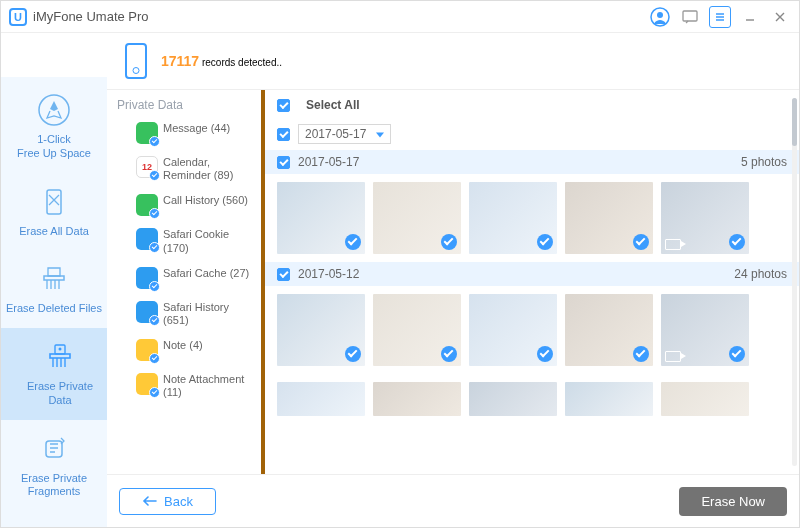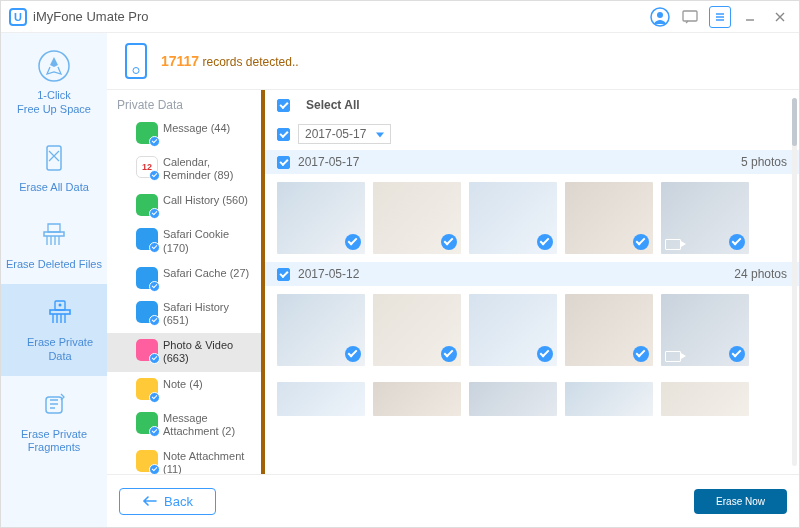--- a/index.html
+++ b/index.html
@@ -6,30 +6,30 @@
   body { width: 800px; height: 528px; background: #fff; overflow: hidden; }
   .window { width: 800px; height: 528px; display: flex; flex-direction: column; border: 1px solid #ddd; }
   .titlebar { height: 32px; display: flex; align-items: center; padding: 0 8px; border-bottom: 1px solid #eee; }
   .app-logo { width: 18px; height: 18px; border: 2px solid #3b9cff; border-radius: 4px; display: flex; align-items: center; justify-content: center; color: #3b9cff; font-size: 11px; font-weight: bold; margin-right: 6px; }
   .app-title { font-size: 13px; color: #555; }
   .titlebar-right { margin-left: auto; display: flex; align-items: center; gap: 8px; }
   .avatar-icon svg, .tb-btn svg { display: block; }
   .tb-btn { width: 22px; height: 22px; display: flex; align-items: center; justify-content: center; cursor: pointer; color: #888; }
   .tb-menu { border: 1px solid #3b9cff; border-radius: 3px; color: #3b9cff; }
   .body { flex: 1; display: flex; min-height: 0; }
-  .sidebar { width: 106px; background: #f1f8ff; display: flex; flex-direction: column; padding-top: 4px; }
+  .sidebar { width: 106px; background: #f1f8ff; display: flex; flex-direction: column; padding-top: 4px; margin-top: 44px; }
   .nav-item { display: flex; flex-direction: column; align-items: center; justify-content: center; padding: 12px 4px; color: #4a8cd6; font-size: 11px; text-align: center; line-height: 1.25; cursor: pointer; }
   .nav-item.active { background: #cfe6fb; padding-left: 16px; }
   .nav-icon { width: 34px; height: 34px; margin-bottom: 6px; display: flex; align-items: center; justify-content: center; }
   .main { flex: 1; display: flex; flex-direction: column; min-width: 0; }
   .detect-bar { height: 56px; display: flex; align-items: center; padding: 0 18px; gap: 14px; }
   .phone-icon { width: 22px; height: 36px; border: 2px solid #3b9cff; border-radius: 4px; position: relative; }
   .phone-icon::after { content: ""; position: absolute; bottom: 3px; left: 50%; transform: translateX(-50%); width: 5px; height: 5px; border: 1px solid #3b9cff; border-radius: 50%; }
   .detect-count { color: #ff9a2e; font-weight: 700; font-size: 14px; }
-  .detect-text { color: #a16207; font-size: 12px; }
+  .detect-text { color: #000000; font-size: 10px; }
   .content { flex: 1; display: flex; border-top: 1px solid #eee; border-bottom: 1px solid #eee; min-height: 0; }
   .cat-panel { width: 158px; border-right: 4px solid #a16207; display: flex; flex-direction: column; min-height: 0; }
   .cat-head { font-size: 12px; color: #9aa2ad; padding: 8px 10px 4px; }
   .cat-list { flex: 1; overflow: hidden; position: relative; }
   .cat-item { display: flex; align-items: flex-start; gap: 6px; padding: 6px 10px; font-size: 11px; color: #666; line-height: 1.2; cursor: pointer; }
   .cat-item.selected { background: #e8e8e8; color: #333; }
   .cat-icon-wrap { position: relative; width: 40px; height: 22px; flex-shrink: 0; padding-left: 19px; }
   .app-badge { width: 22px; height: 22px; border-radius: 5px; display: flex; align-items: center; justify-content: center; color: #fff; font-size: 12px; font-weight: bold; }
   .check-mini { position: absolute; right: -3px; bottom: -3px; width: 11px; height: 11px; background: #3b9cff; border-radius: 50%; border: 1px solid #fff; }
   .check-mini::after { content:""; position:absolute; left:2px; top:2px; width:4px; height:2px; border-left:1.5px solid #fff; border-bottom:1.5px solid #fff; transform: rotate(-45deg); }
@@ -46,21 +46,21 @@
   .thumbs { display: flex; gap: 8px; padding: 8px 12px; }
   .thumb { width: 88px; height: 72px; background: linear-gradient(135deg, #d0d9e2, #e8edf3); position: relative; border-radius: 1px; }
   .thumb .tchk { position: absolute; right: 4px; bottom: 4px; width: 16px; height: 16px; background: #3b9cff; border-radius: 50%; }
   .thumb .tchk::after { content:""; position:absolute; left:3px; top:4px; width:7px; height:3px; border-left:2px solid #fff; border-bottom:2px solid #fff; transform: rotate(-45deg); }
   .thumb .video-badge { position: absolute; left: 4px; bottom: 4px; width: 16px; height: 11px; border: 1.5px solid #fff; border-radius: 1px; }
   .thumb .video-badge::after { content:""; position:absolute; right:-6px; top:1px; border-top:3px solid transparent; border-bottom:3px solid transparent; border-left:5px solid #fff; }
   .scroll-track { position: absolute; right: 2px; top: 8px; bottom: 8px; width: 5px; background: #f0f0f0; border-radius: 3px; }
   .scroll-thumb { position: absolute; right: 2px; top: 8px; width: 5px; height: 48px; background: #c3c9d0; border-radius: 3px; }
   .footer { height: 52px; display: flex; align-items: center; padding: 0 12px; }
   .btn-back { border: 1.5px solid #3b9cff; color: #3b9cff; background: #fff; border-radius: 4px; padding: 5px 22px; font-size: 13px; display: flex; align-items: center; gap: 6px; cursor: pointer; }
-  .btn-primary { margin-left: auto; background: #0369a1; color: #fff; border: none; border-radius: 4px; padding: 7px 22px; font-size: 10px; cursor: pointer; }
+  .btn-primary { margin-left: auto; background: #737373; color: #fff; border: none; border-radius: 4px; padding: 7px 22px; font-size: 13px; cursor: pointer; }
 </style>
 </head>
 <body>
 
 <div class="window">
   <div class="titlebar">
     <div class="app-logo">U</div>
     <div class="app-title">iMyFone Umate Pro</div>
     <div class="titlebar-right">
       <div class="tb-btn">
@@ -196,40 +196,26 @@
                 </div>
                 <span>Safari Cache (27)</span>
               </div>
               <div class="cat-item">
                 <div class="cat-icon-wrap">
                   <div class="app-badge" style="background: rgb(45, 156, 240);"></div>
                   <div class="check-mini"></div>
                 </div>
                 <span>Safari History (651)</span>
               </div>
-              <div class="cat-item selected">
-                <div class="cat-icon-wrap">
-                  <div class="app-badge" style="background: rgb(255, 95, 158);"></div>
-                  <div class="check-mini"></div>
-                </div>
-                <span>Photo &amp; Video (663)</span>
-              </div>
               <div class="cat-item">
                 <div class="cat-icon-wrap">
                   <div class="app-badge" style="background: rgb(255, 201, 55);"></div>
                   <div class="check-mini"></div>
                 </div>
                 <span>Note (4)</span>
-              </div>
-              <div class="cat-item">
-                <div class="cat-icon-wrap">
-                  <div class="app-badge" style="background: rgb(55, 193, 94);"></div>
-                  <div class="check-mini"></div>
-                </div>
-                <span>Message Attachment (2)</span>
               </div>
               <div class="cat-item">
                 <div class="cat-icon-wrap">
                   <div class="app-badge" style="background: rgb(255, 201, 55);"></div>
                   <div class="check-mini"></div>
                 </div>
                 <span>Note Attachment (11)</span>
               </div>
             </div>
         </div>

